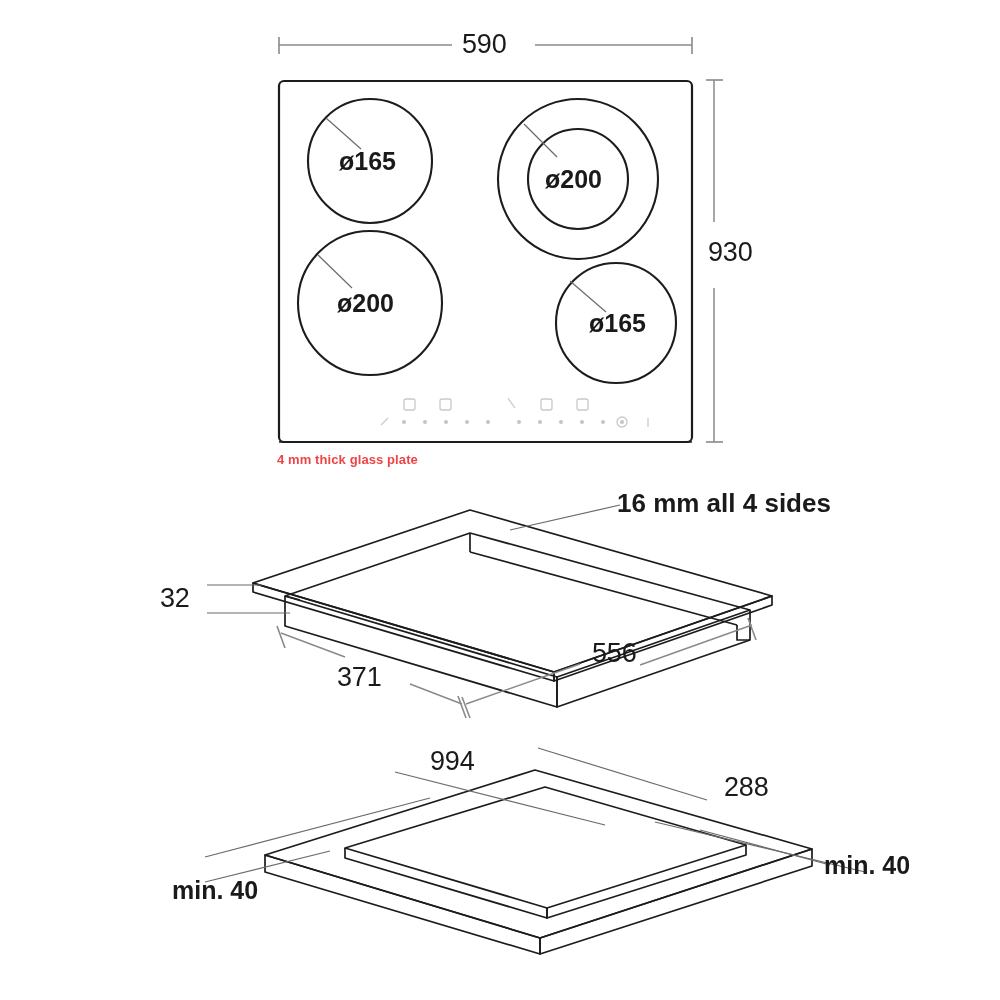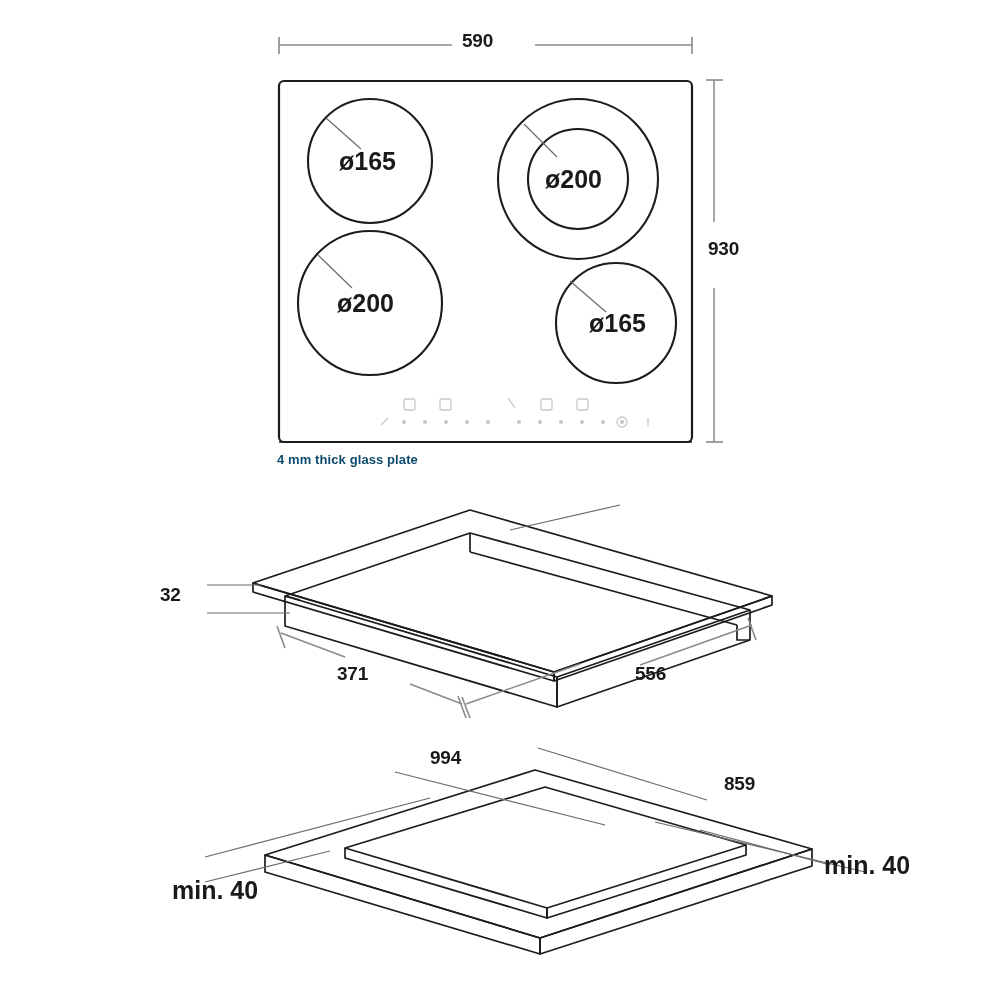--- a/index.html
+++ b/index.html
@@ -69,40 +69,40 @@
   }
   .label {
     position: absolute;
     font-family: "Liberation Sans", sans-serif;
     color: #1a1a1a;
     white-space: nowrap;
     line-height: 1;
     user-select: none;
   }
   .dim-label {
-    font-size: 19px;
-    font-weight: 700;
+    font-size: 27px;
+    font-weight: 400;
     letter-spacing: -0.2px;
   }
   .dim-label-sm {
     font-size: 25px;
     font-weight: 700;
   }
   .burner-label {
     font-size: 25px;
     font-weight: 700;
   }
   .note-label {
     font-size: 26px;
     font-weight: 700;
   }
   .glass-note {
     font-size: 13px;
     font-weight: 700;
-    color: #0c4a6e;
+    color: #ef4444;
     letter-spacing: 0.1px;
   }
 </style>
 </head>
 <body>
 
 <div id="sheet">
 
   <svg class="drawing" viewBox="0 0 1000 1000">
 
@@ -222,28 +222,29 @@
   <div class="label burner-label" style="left:339px; top:149px;">ø165</div>
 
   <div class="label burner-label" style="left:545px; top:167px;">ø200</div>
 
   <div class="label burner-label" style="left:337px; top:291px;">ø200</div>
 
   <div class="label burner-label" style="left:589px; top:311px;">ø165</div>
 
   <div class="label glass-note" style="left:277px; top:453px;">4 mm thick glass plate</div>
 
+  <div class="label note-label" style="left:617px; top:490px;">16 mm all 4 sides</div>
 
   <div class="label dim-label" style="left:160px; top:585px;">32</div>
 
   <div class="label dim-label" style="left:337px; top:664px;">371</div>
 
-  <div class="label dim-label" style="left:592px; top:664px;margin-left:43px;">556</div>
+  <div class="label dim-label" style="left:592px; top:640px;">556</div>
 
   <div class="label dim-label" style="left:430px; top:748px;">994</div>
 
-  <div class="label dim-label" style="left:724px; top:774px;">859</div>
+  <div class="label dim-label" style="left:724px; top:774px;">288</div>
 
   <div class="label dim-label-sm" style="left:172px; top:878px;">min. 40</div>
 
   <div class="label dim-label-sm" style="left:824px; top:853px;">min. 40</div>
 
 </div>
 
 </body></html>

